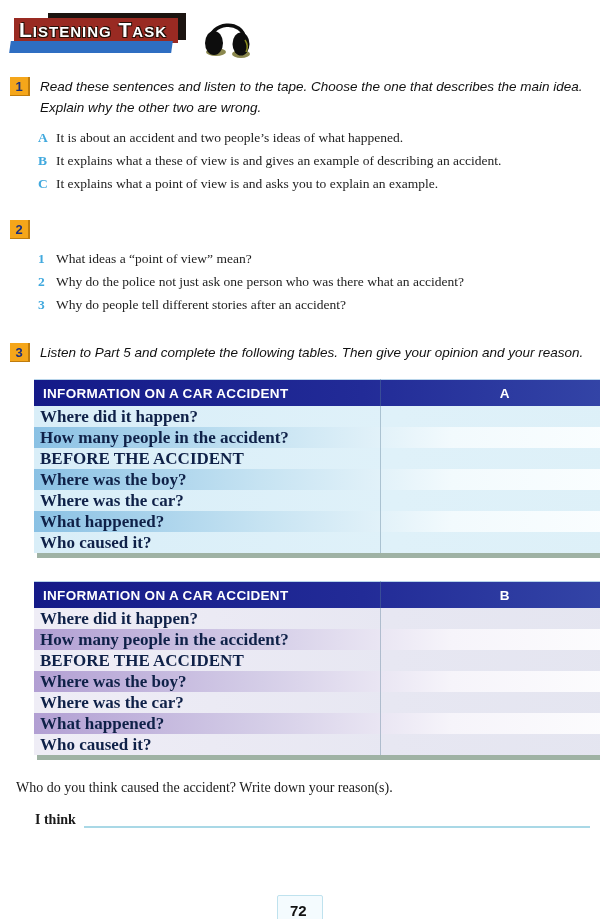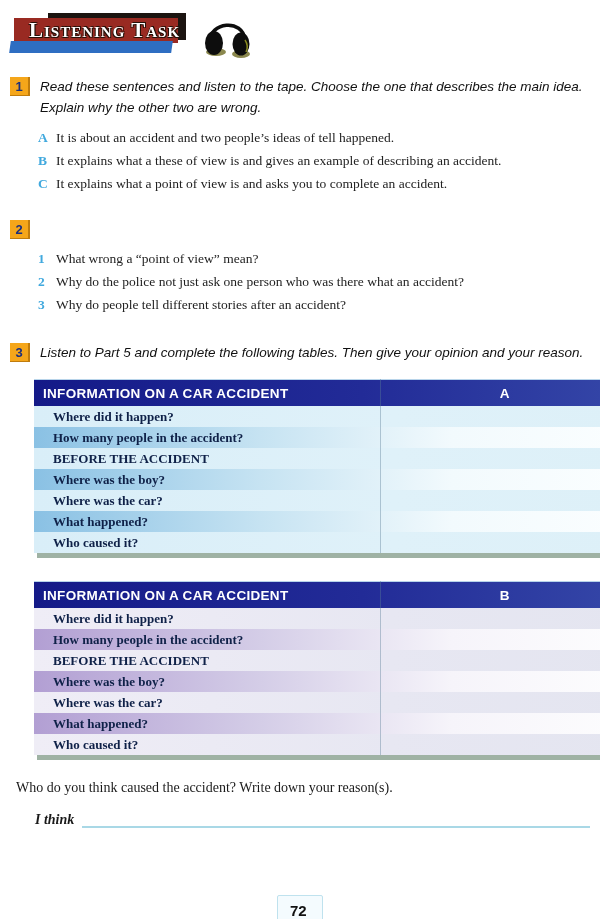--- a/index.html
+++ b/index.html
@@ -12,25 +12,24 @@
     color:#1c1c1c;
   }
 
   
   .banner{position:relative;margin:12px 0 0 0;height:44px;}
   .banner .shadow-black{position:absolute;left:48px;top:1px;width:138px;height:27px;background:#1b1410;}
   .banner .band-red{position:absolute;left:14px;top:6px;width:164px;height:25px;background:var(--banner-red,#992a22);}
   .banner .band-blue{position:absolute;left:10px;top:29px;width:162px;height:12px;background:var(--banner-blue,#2e6ec2);transform:skewX(-8deg);}
   .banner .title{
     position:absolute;left:19px;top:7px;z-index:3;
-    font-family:Liberation Serif, serif;
+    font-family:Liberation Sans, sans-serif;
     font-weight:bold;font-variant:small-caps;
     font-size:21px;line-height:22px;letter-spacing:1px;color:#ffffff;
     text-shadow:1px 1px 0 #241008,-1px 1px 0 #241008,1px -1px 0 #241008;
-    margin-left:10px;
   }
   .banner .phones{position:absolute;left:203px;top:-2px;}
 
   
   .task{display:flex;align-items:flex-start;margin:0 8px 0 10px;}
   .task-1{margin-top:20px;}
   .task-2{margin-top:24px;}
   .task-3{margin-top:26px;}
   .badge{
     flex:0 0 auto;width:18px;height:18px;margin:1px 10px 0 0;
@@ -61,35 +60,35 @@
   .t-head{
     display:flex;align-items:center;height:26px;
     background:linear-gradient(90deg,var(--head-navy-l,#141a88) 0%,#222b97 55%,var(--head-navy-r,#3547a8) 100%);
     border-top:1px solid #b8d4ea;
     color:#ffffff;font-family:"Liberation Sans",sans-serif;font-weight:bold;font-size:13.5px;letter-spacing:.3px;
   }
   .t-title{flex:0 0 58%;padding-left:9px;box-sizing:border-box;}
   .t-col{flex:1;text-align:center;}
   .t-row{display:flex;height:21px;align-items:center;}
   .t-q{
-    flex:0 0 58%;padding-left:19px;box-sizing:border-box;
-    font-weight:bold;font-size:13px;color:var(--table-text,#0f2148);
+    flex:0 0 58%;padding-left:6px;box-sizing:border-box;
+    font-weight:bold;font-size:17px;color:var(--table-text,#0f2148);
     white-space:nowrap;
   }
   .t-a{flex:1;height:100%;}
   .v-divider{position:absolute;top:0;bottom:0;left:58%;width:1px;background:rgba(90,125,150,.40);}
 
   .theme-blue .t-row.light{background:linear-gradient(90deg,#d9eef8 0%,#dff1f9 60%,#ddf0f8 100%);}
   .theme-blue .t-row.dark{background:linear-gradient(90deg,var(--stripe-blue,#8ac1e4) 0%,#c6e3f2 38%,#f2fafd 70%,#fbfeff 100%);}
   .theme-purple .t-row.light{background:linear-gradient(90deg,#efedf6 0%,#e7e7f2 60%,#e4e5f0 100%);}
   .theme-purple .t-row.dark{background:linear-gradient(90deg,var(--stripe-purple,#b29fd3) 0%,#d4cde7 38%,#f6f4fa 70%,#fdfdfe 100%);}
 
   
   .closing{margin:22px 10px 0 16px;font-size:14px;color:#1a1a1a;line-height:21px;}
-  .i-think-row{display:flex;align-items:flex-end;margin:10px 10px 0 35px;font-size:14px;font-weight:bold;color:#1a1a1a;font-style:italic;}
+  .i-think-row{display:flex;align-items:flex-end;margin:10px 10px 0 35px;font-size:14px;font-weight:bold;color:#1a1a1a;}
   .blank-line{flex:1;margin-left:8px;border-bottom:2px solid var(--line-blue,#a9d8e6);height:18px;}
 
   .page-num-box{
     position:absolute;left:50%;bottom:-6px;transform:translateX(-50%);
     width:46px;height:30px;
     background:#f4fbfe;border:1px solid #bfe2ee;border-radius:2px;
     display:flex;align-items:center;justify-content:flex-start;
     font-family:"Liberation Sans",sans-serif;font-weight:bold;font-size:15px;color:#111111;
     padding-left:12px;box-sizing:border-box;
   }
@@ -116,39 +115,39 @@
     </span>
   </div>
 
   <div class="task task-1">
     <div class="badge">1</div>
     <div class="task-text">Read these sentences and listen to the tape. Choose the one that describes the main idea. Explain why the other two are wrong.</div>
   </div>
   <div class="option-list">
     <div class="option">
       <span class="opt-label">A</span>
-      <span class="opt-text">It is about an accident and two people’s ideas of tell happened.</span>
+      <span class="opt-text">It is about an accident and two people’s ideas of what happened.</span>
     </div>
     <div class="option">
       <span class="opt-label">B</span>
       <span class="opt-text">It explains what a these of view is and gives an example of describing an accident.</span>
     </div>
     <div class="option">
       <span class="opt-label">C</span>
-      <span class="opt-text">It explains what a point of view is and asks you to complete an accident.</span>
+      <span class="opt-text">It explains what a point of view is and asks you to explain an example.</span>
     </div>
   </div>
 
   <div class="task task-2">
     <div class="badge">2</div>
   </div>
   <div class="question-list">
     <div class="question">
       <span class="opt-label">1</span>
-      <span class="opt-text">What wrong a “point of view” mean?</span>
+      <span class="opt-text">What ideas a “point of view” mean?</span>
     </div>
     <div class="question">
       <span class="opt-label">2</span>
       <span class="opt-text">Why do the police not just ask one person who was there what an accident?</span>
     </div>
     <div class="question">
       <span class="opt-label">3</span>
       <span class="opt-text">Why do people tell different stories after an accident?</span>
     </div>
   </div>

